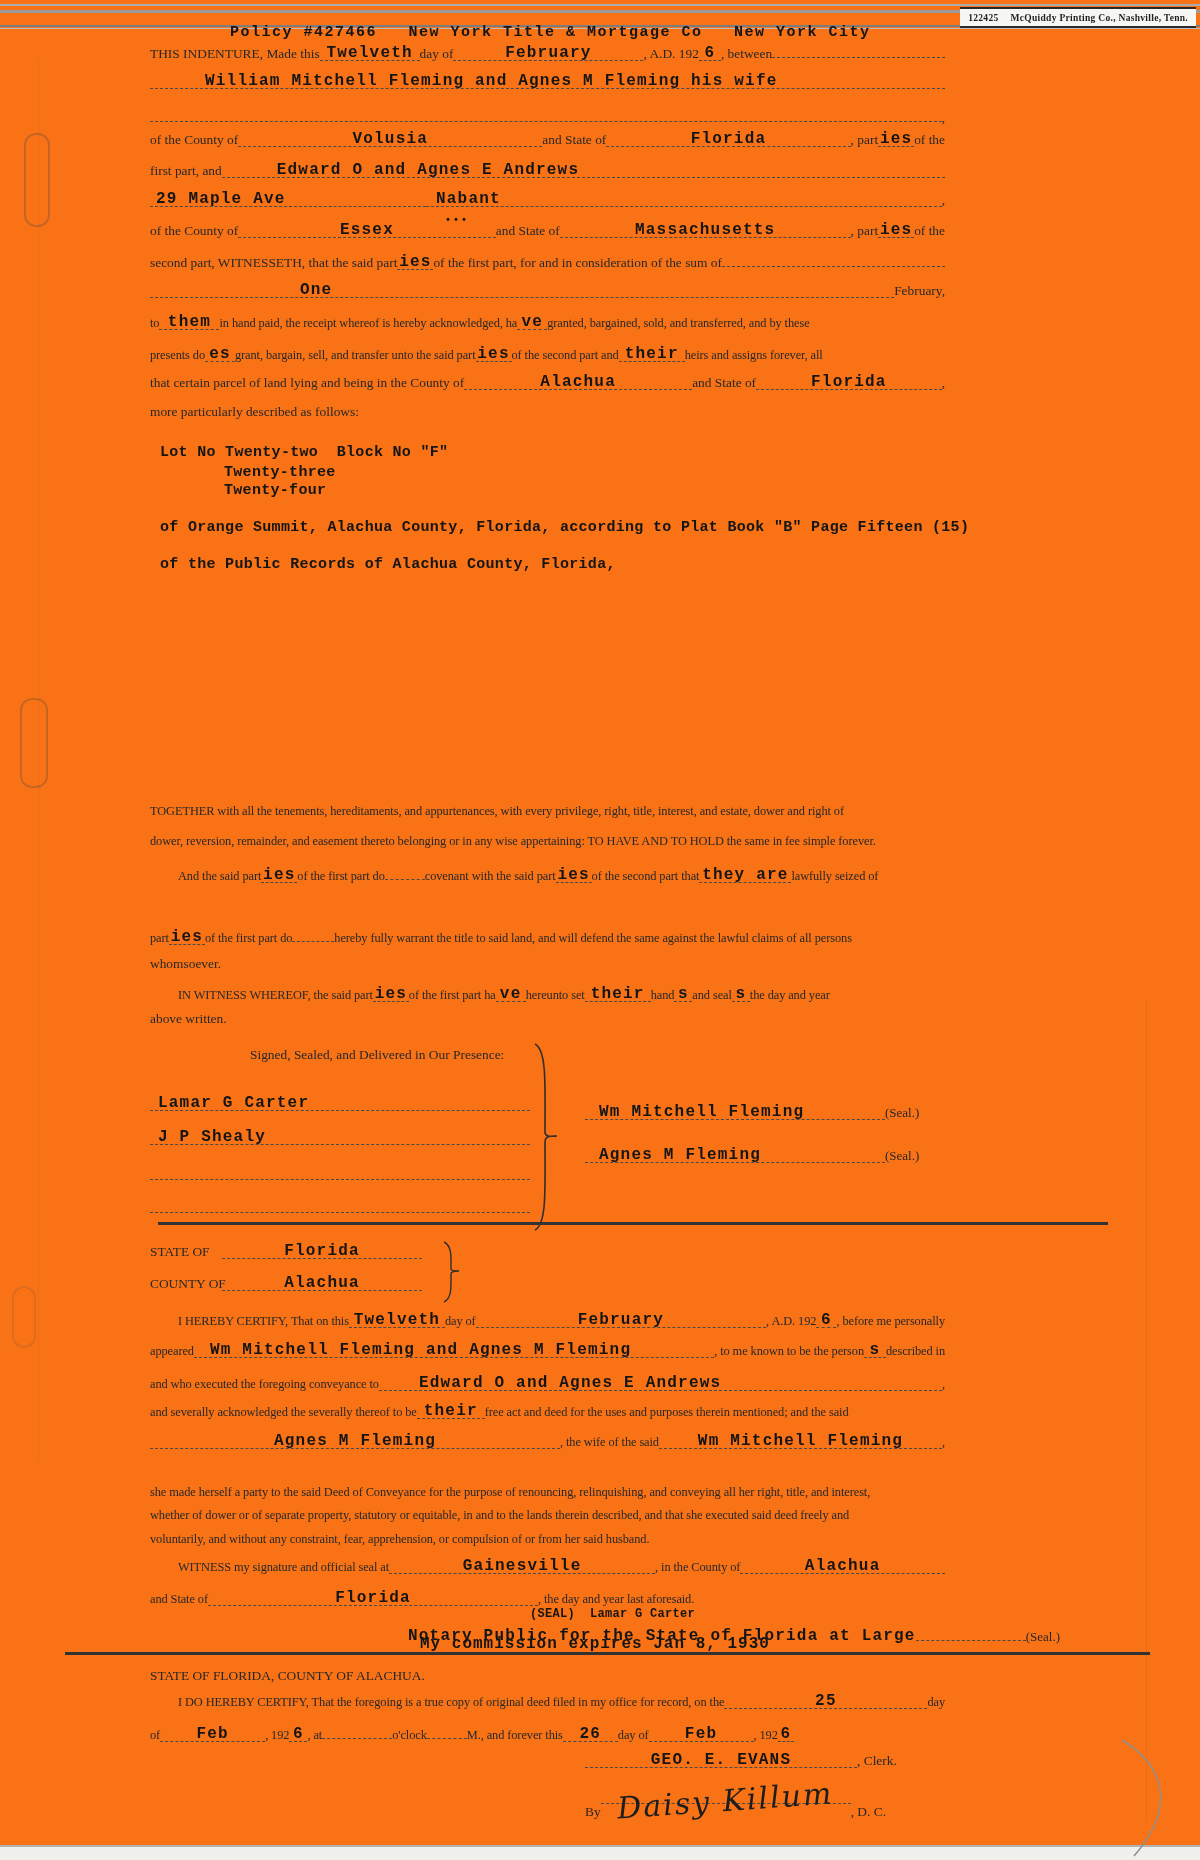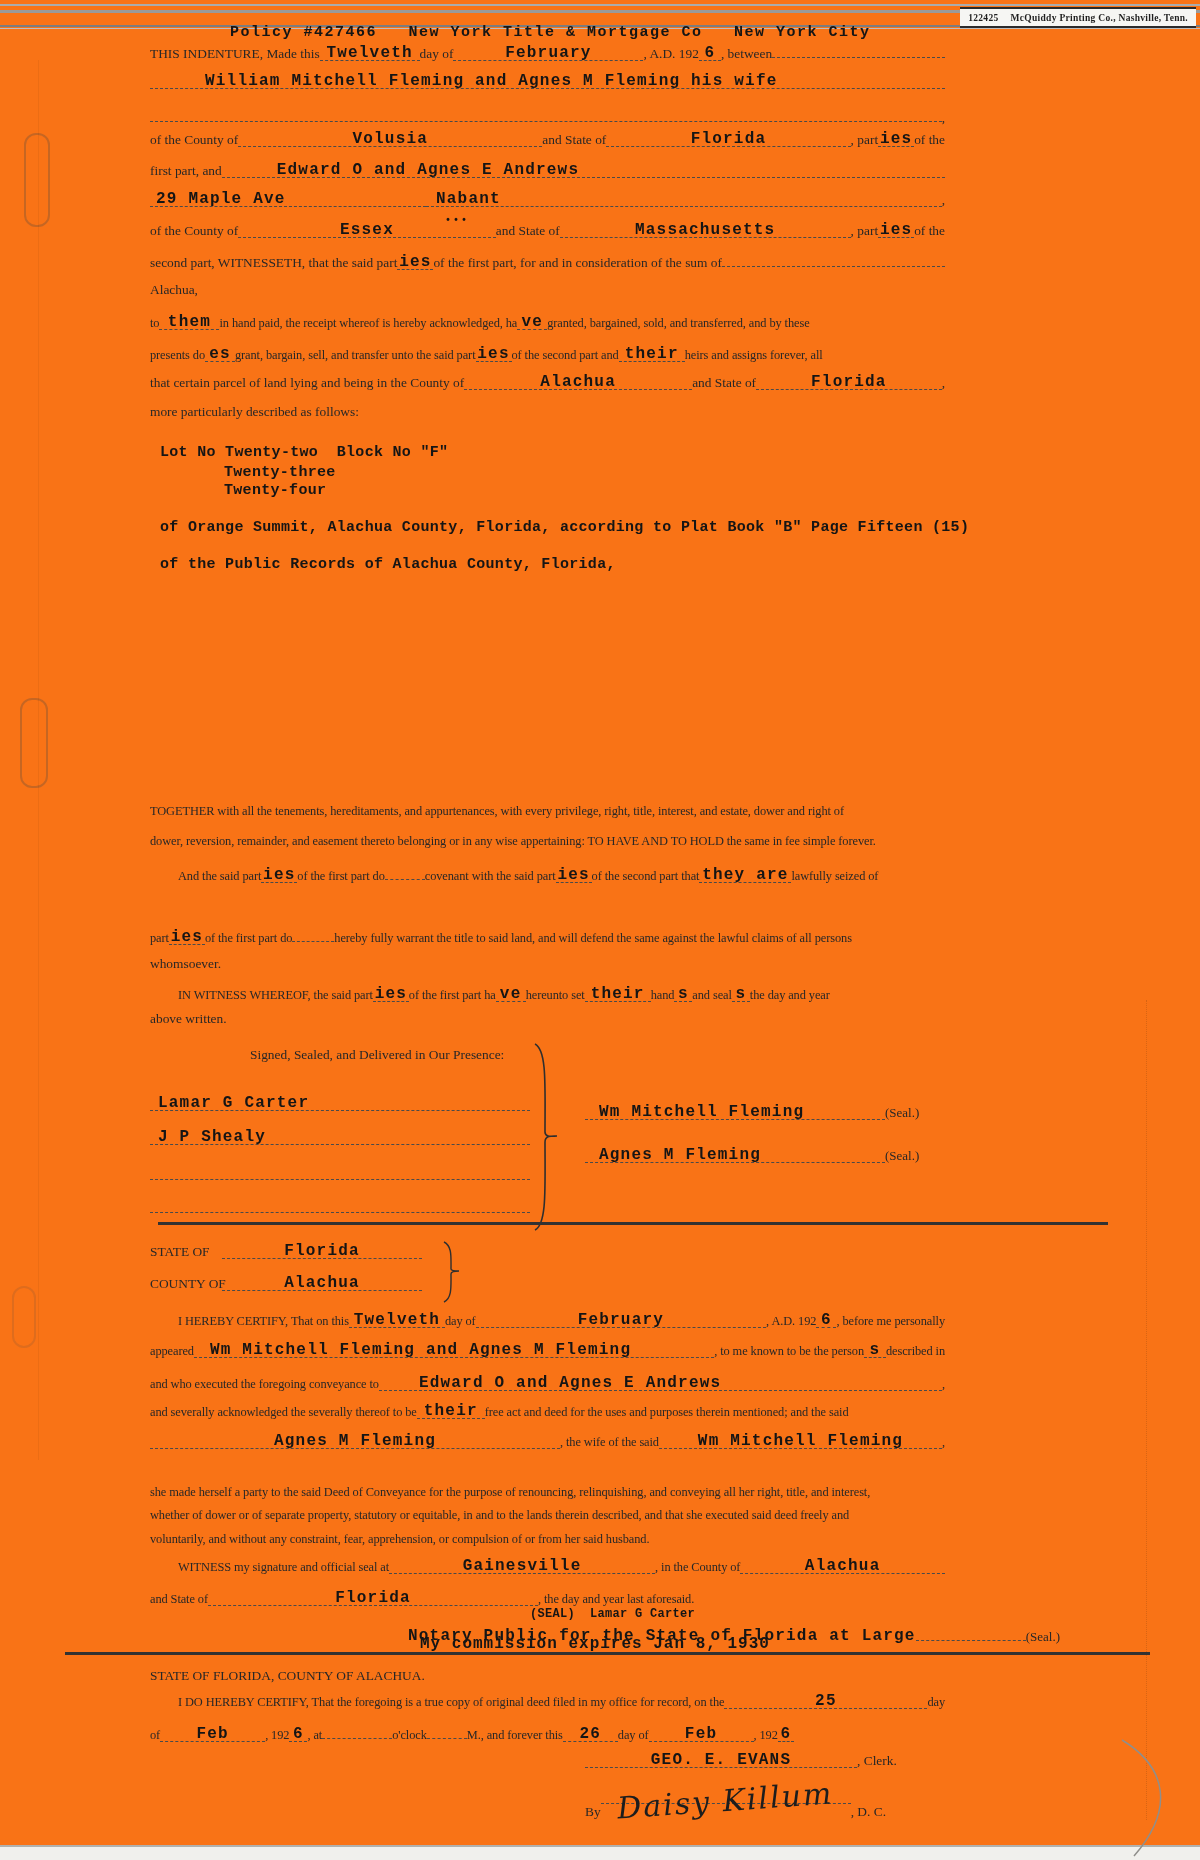--- a/index.html
+++ b/index.html
@@ -147,21 +147,24 @@
     <div class="row" style="top:251px">
       <span class="p">second part, WITNESSETH, that the said part</span>
       <span class="b" style="width:36px">
           <span class="t">ies</span>
         </span>
       <span class="p">of the first part, for and in consideration of the sum of</span>
       <span class="b bf"></span>
     </div>
 
     <div class="row" style="top:282px">
-      <span class="p">Alachua,</span>
+      <span class="b bf bl" style="padding-left:150px">
+          <span class="t">One</span>
+        </span>
+      <span class="p">February,</span>
     </div>
 
     <div class="row fit tight" style="top:314px">
       <span class="p">to</span>
       <span class="b" style="width:60px">
           <span class="t">them</span>
         </span>
       <span class="p">in hand paid, the receipt whereof is hereby acknowledged, ha</span>
       <span class="b" style="width:30px">
           <span class="t">ve</span>

